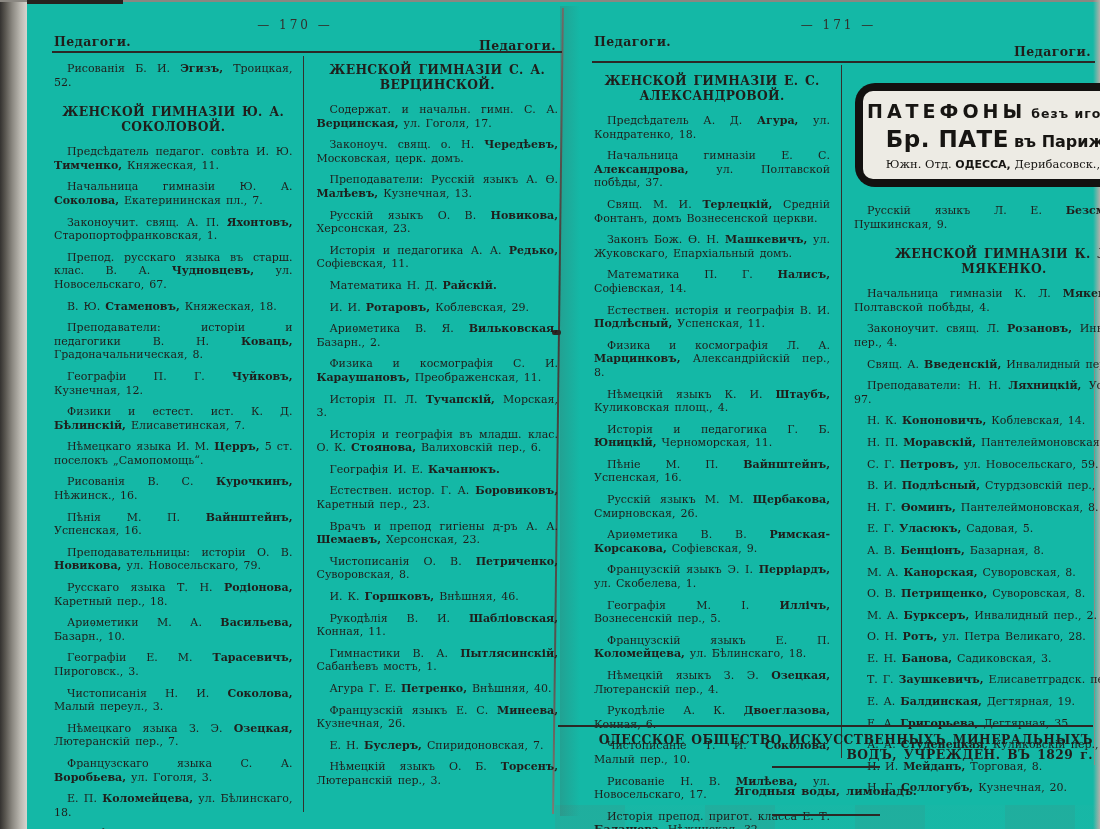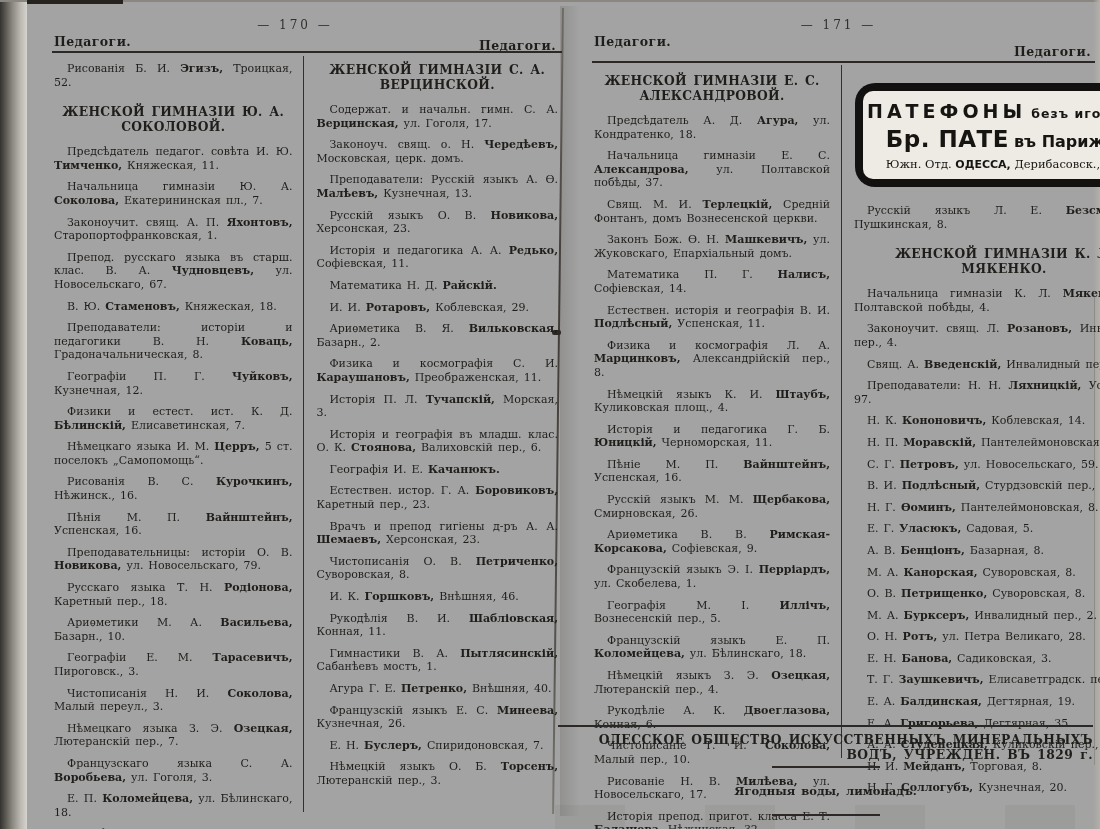--- a/index.html
+++ b/index.html
@@ -1,16 +1,16 @@
 <!DOCTYPE html>
 <html><head>
 <meta charset="utf-8">
 <style>
   html,body{margin:0;padding:0;}
-  .scan{position:relative;width:1100px;height:829px;background:#a3a3a3;overflow:hidden;
+  .scan{position:relative;width:1100px;height:829px;background:#14b8a6;overflow:hidden;
         font-family:"DejaVu Serif","Liberation Serif",serif;color:#201e1b;}
   
   .edge-left{position:absolute;left:0;top:0;width:27px;height:100%;
     background:linear-gradient(90deg,#343230 0%,#56534d 18%,#8a8780 45%,#bab7b0 75%,#d6d4ce 100%);}
   .edge-top{position:absolute;left:0;top:0;width:100%;height:2px;background:#8a8781;}
   .top-mark{position:absolute;left:27px;top:0;width:96px;height:4px;background:#26231f;}
   .edge-right{position:absolute;right:0;top:0;width:7px;height:100%;
     background:linear-gradient(270deg,#b3b0a9,rgba(0,0,0,0));}
   .bottom-smudge{position:absolute;left:555px;right:0;bottom:0;height:24px;opacity:.5;
     background:repeating-linear-gradient(90deg,rgba(110,108,102,.25) 0 70px,rgba(160,158,150,.05) 70px 150px);}
@@ -175,21 +175,21 @@
         </div>
       <div class="col col-2">
         <div class="ad">
           <div class="ad-inner">
             <div class="ad-l1"><span class="ad-l1-main">ПАТЕФОНЫ</span> <span class="ad-l1-rest">безъ иголокъ</span></div>
             <div class="ad-l2"><span class="ad-l2-main">Бр. ПАТЕ</span> <span class="ad-l2-rest">въ Парижѣ.</span></div>
             <div class="ad-l3"><span>Южн. Отд. </span><b>ОДЕССА,</b><span> Дерибасовск., 10.</span></div>
           </div>
         </div>
         <div>
-            <p class="entry"><span class="e-pre">Русскій языкъ Л. Е. </span><span class="e-name">Безсмертная,</span><span class="e-post"> Пушкинская, 8.</span></p>
+            <p class="entry"><span class="e-pre">Русскій языкъ Л. Е. </span><span class="e-name">Безсмертная,</span><span class="e-post"> Пушкинская, 9.</span></p>
             <p class="entry sec-head"><span class="e-pre">ЖЕНСКОЙ ГИМНАЗІИ К. Л. МЯКЕНКО.</span><span class="e-name"></span><span class="e-post"></span></p>
             <p class="entry"><span class="e-pre">Начальница гимназіи К. Л. </span><span class="e-name">Мякенко,</span><span class="e-post"> ул. Полтавской побѣды, 4.</span></p>
             <p class="entry"><span class="e-pre">Законоучит. свящ. Л. </span><span class="e-name">Розановъ,</span><span class="e-post"> Инвалидный пер., 4.</span></p>
             <p class="entry"><span class="e-pre">Свящ. А. </span><span class="e-name">Введенскій,</span><span class="e-post"> Инвалидный пер., 4.</span></p>
             <p class="entry"><span class="e-pre">Преподаватели: Н. Н. </span><span class="e-name">Ляхницкій,</span><span class="e-post"> Успенская, 97.</span></p>
             <p class="entry"><span class="e-pre">Н. К. </span><span class="e-name">Кононовичъ,</span><span class="e-post"> Коблевская, 14.</span></p>
             <p class="entry"><span class="e-pre">Н. П. </span><span class="e-name">Моравскій,</span><span class="e-post"> Пантелеймоновская, 20.</span></p>
             <p class="entry"><span class="e-pre">С. Г. </span><span class="e-name">Петровъ,</span><span class="e-post"> ул. Новосельскаго, 59.</span></p>
             <p class="entry"><span class="e-pre">В. И. </span><span class="e-name">Подлѣсный,</span><span class="e-post"> Стурдзовскій пер., 3.</span></p>
             <p class="entry"><span class="e-pre">Н. Г. </span><span class="e-name">Ѳоминъ,</span><span class="e-post"> Пантелеймоновская, 8.</span></p>

